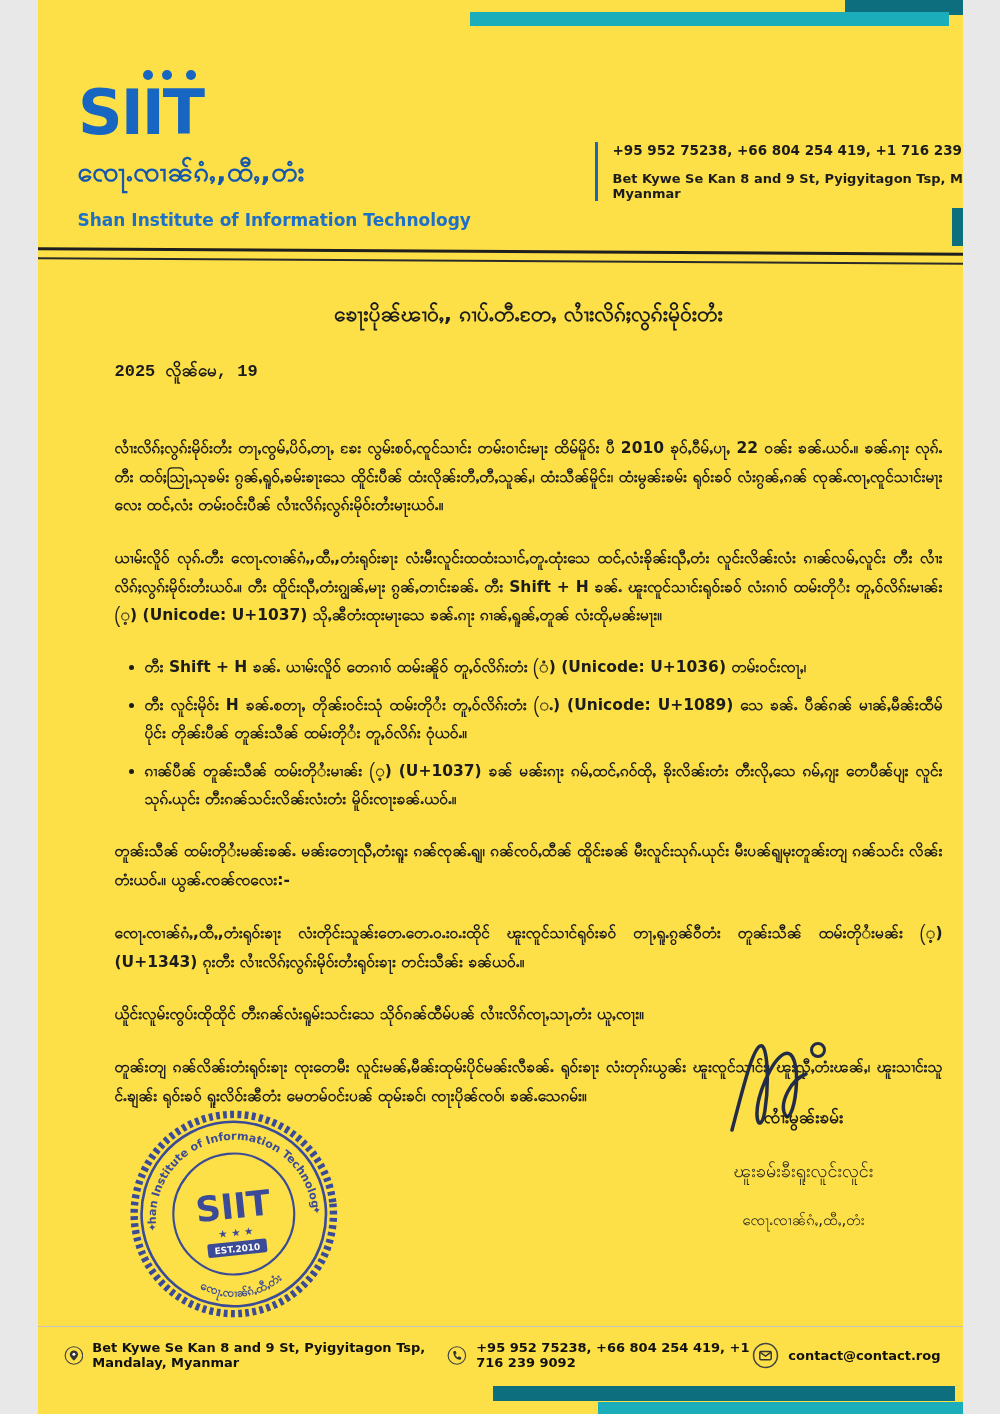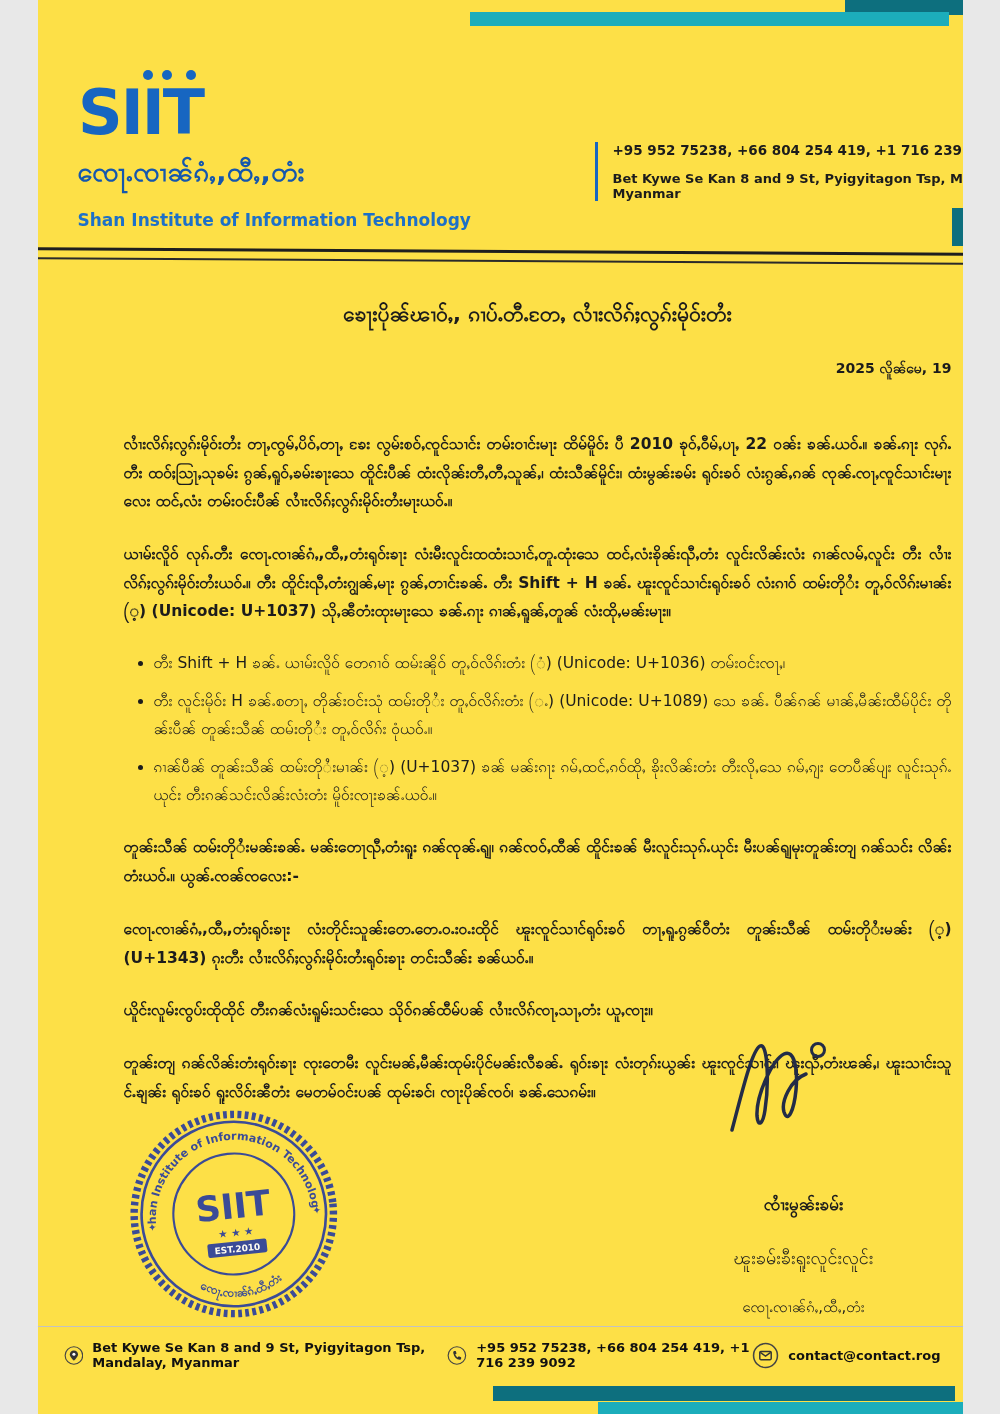--- a/index.html
+++ b/index.html
@@ -17,29 +17,29 @@
   .org-en{margin-top:16px;font-size:17px;font-weight:bold;color:#1d70c8;}
   .contact-area{position:absolute;left:557px;top:142px;width:420px;border-left:3px solid #1766c1;
                 padding-left:15px;}
   .contact-web{font-size:15px;font-weight:bold;margin-bottom:13px;}
   .contact-phones{font-size:13.5px;font-weight:bold;margin-bottom:13px;}
   .contact-addr{font-size:13px;font-weight:bold;}
   .header-rule{position:absolute;top:250px;left:-6px;right:-6px;transform:rotate(0.35deg);}
   .rule1{height:3px;background:#1f1f1f;margin-bottom:7px;}
   .rule2{height:2px;background:#2a2a2a;}
   
-  .letter-body{position:absolute;top:300px;left:86px;width:828px;}
+  .letter-body{position:absolute;top:300px;left:77px;width:828px;}
   .title{text-align:center;font-size:21px;font-weight:bold;margin:0 0 28px;}
-  .date{text-align:right;font-size:14px;font-weight:bold;margin:0 0 50px;}
+  .date{text-align:left;font-size:17px;font-weight:bold;margin:0 0 50px;font-family:Liberation Mono, monospace;}
   .letter-body p{font-size:15.5px;line-height:1.85;text-align:justify;margin:0 0 24px;font-weight:bold;}
-  .letter-body ul{margin:4px 0 24px 30px;padding:0;}
+  .letter-body ul{margin:4px 0 24px 30px;padding:0;font-weight:bold;}
   .letter-body li{font-size:15.5px;line-height:1.8;text-align:justify;margin-bottom:10px;}
   
   .sign-scribble{position:absolute;left:686px;top:1032px;}
-  .sign-block{position:absolute;left:628px;top:1193px;width:276px;text-align:center;}
+  .sign-block{position:absolute;left:628px;top:1106px;width:276px;text-align:center;}
   .sign-name{font-size:17px;font-weight:bold;margin-bottom:28px;}
   .sign-role{font-size:18px;margin-bottom:24px;}
   .sign-org{font-size:15px;}
   
   .stamp{position:absolute;left:90px;top:1108px;transform:rotate(-6deg);opacity:.92;}
   
   .footer-rule{position:absolute;left:0;right:0;top:1326px;height:1px;background:#c2c2c2;}
   .footer{position:absolute;left:26px;right:22px;top:1340px;display:flex;
           justify-content:space-between;align-items:center;}
   .footer-item{display:flex;align-items:center;gap:9px;}

